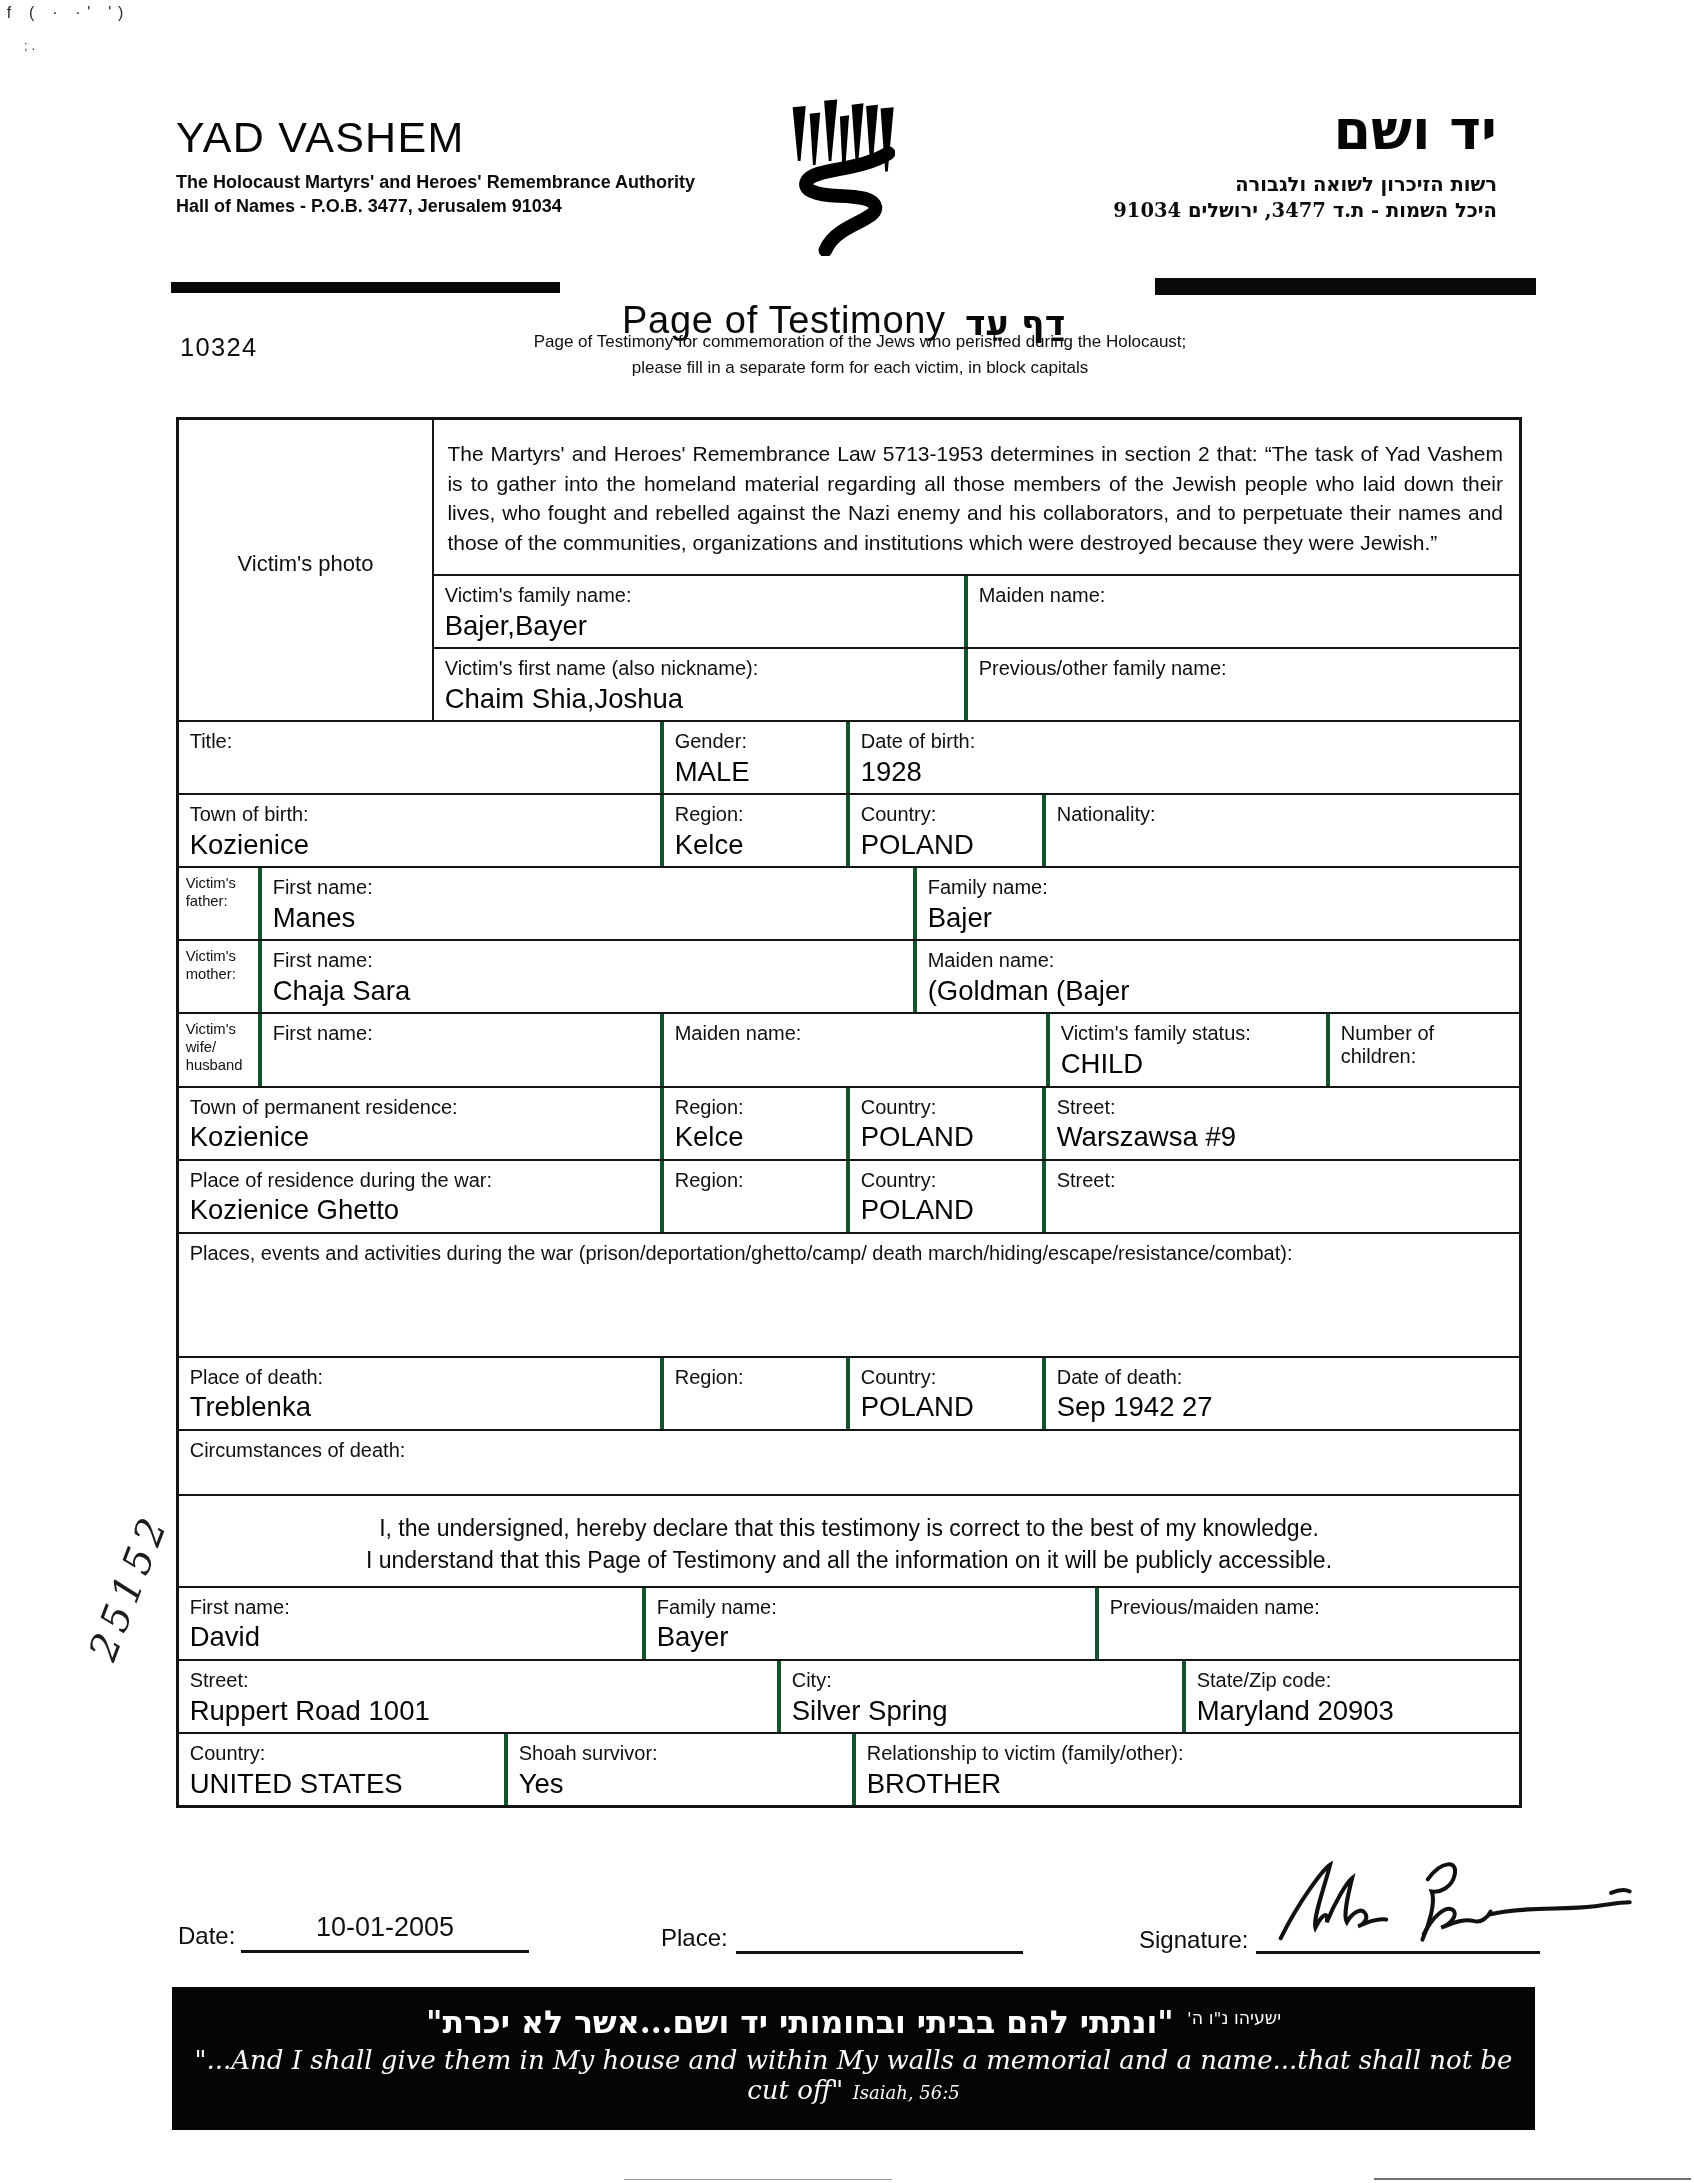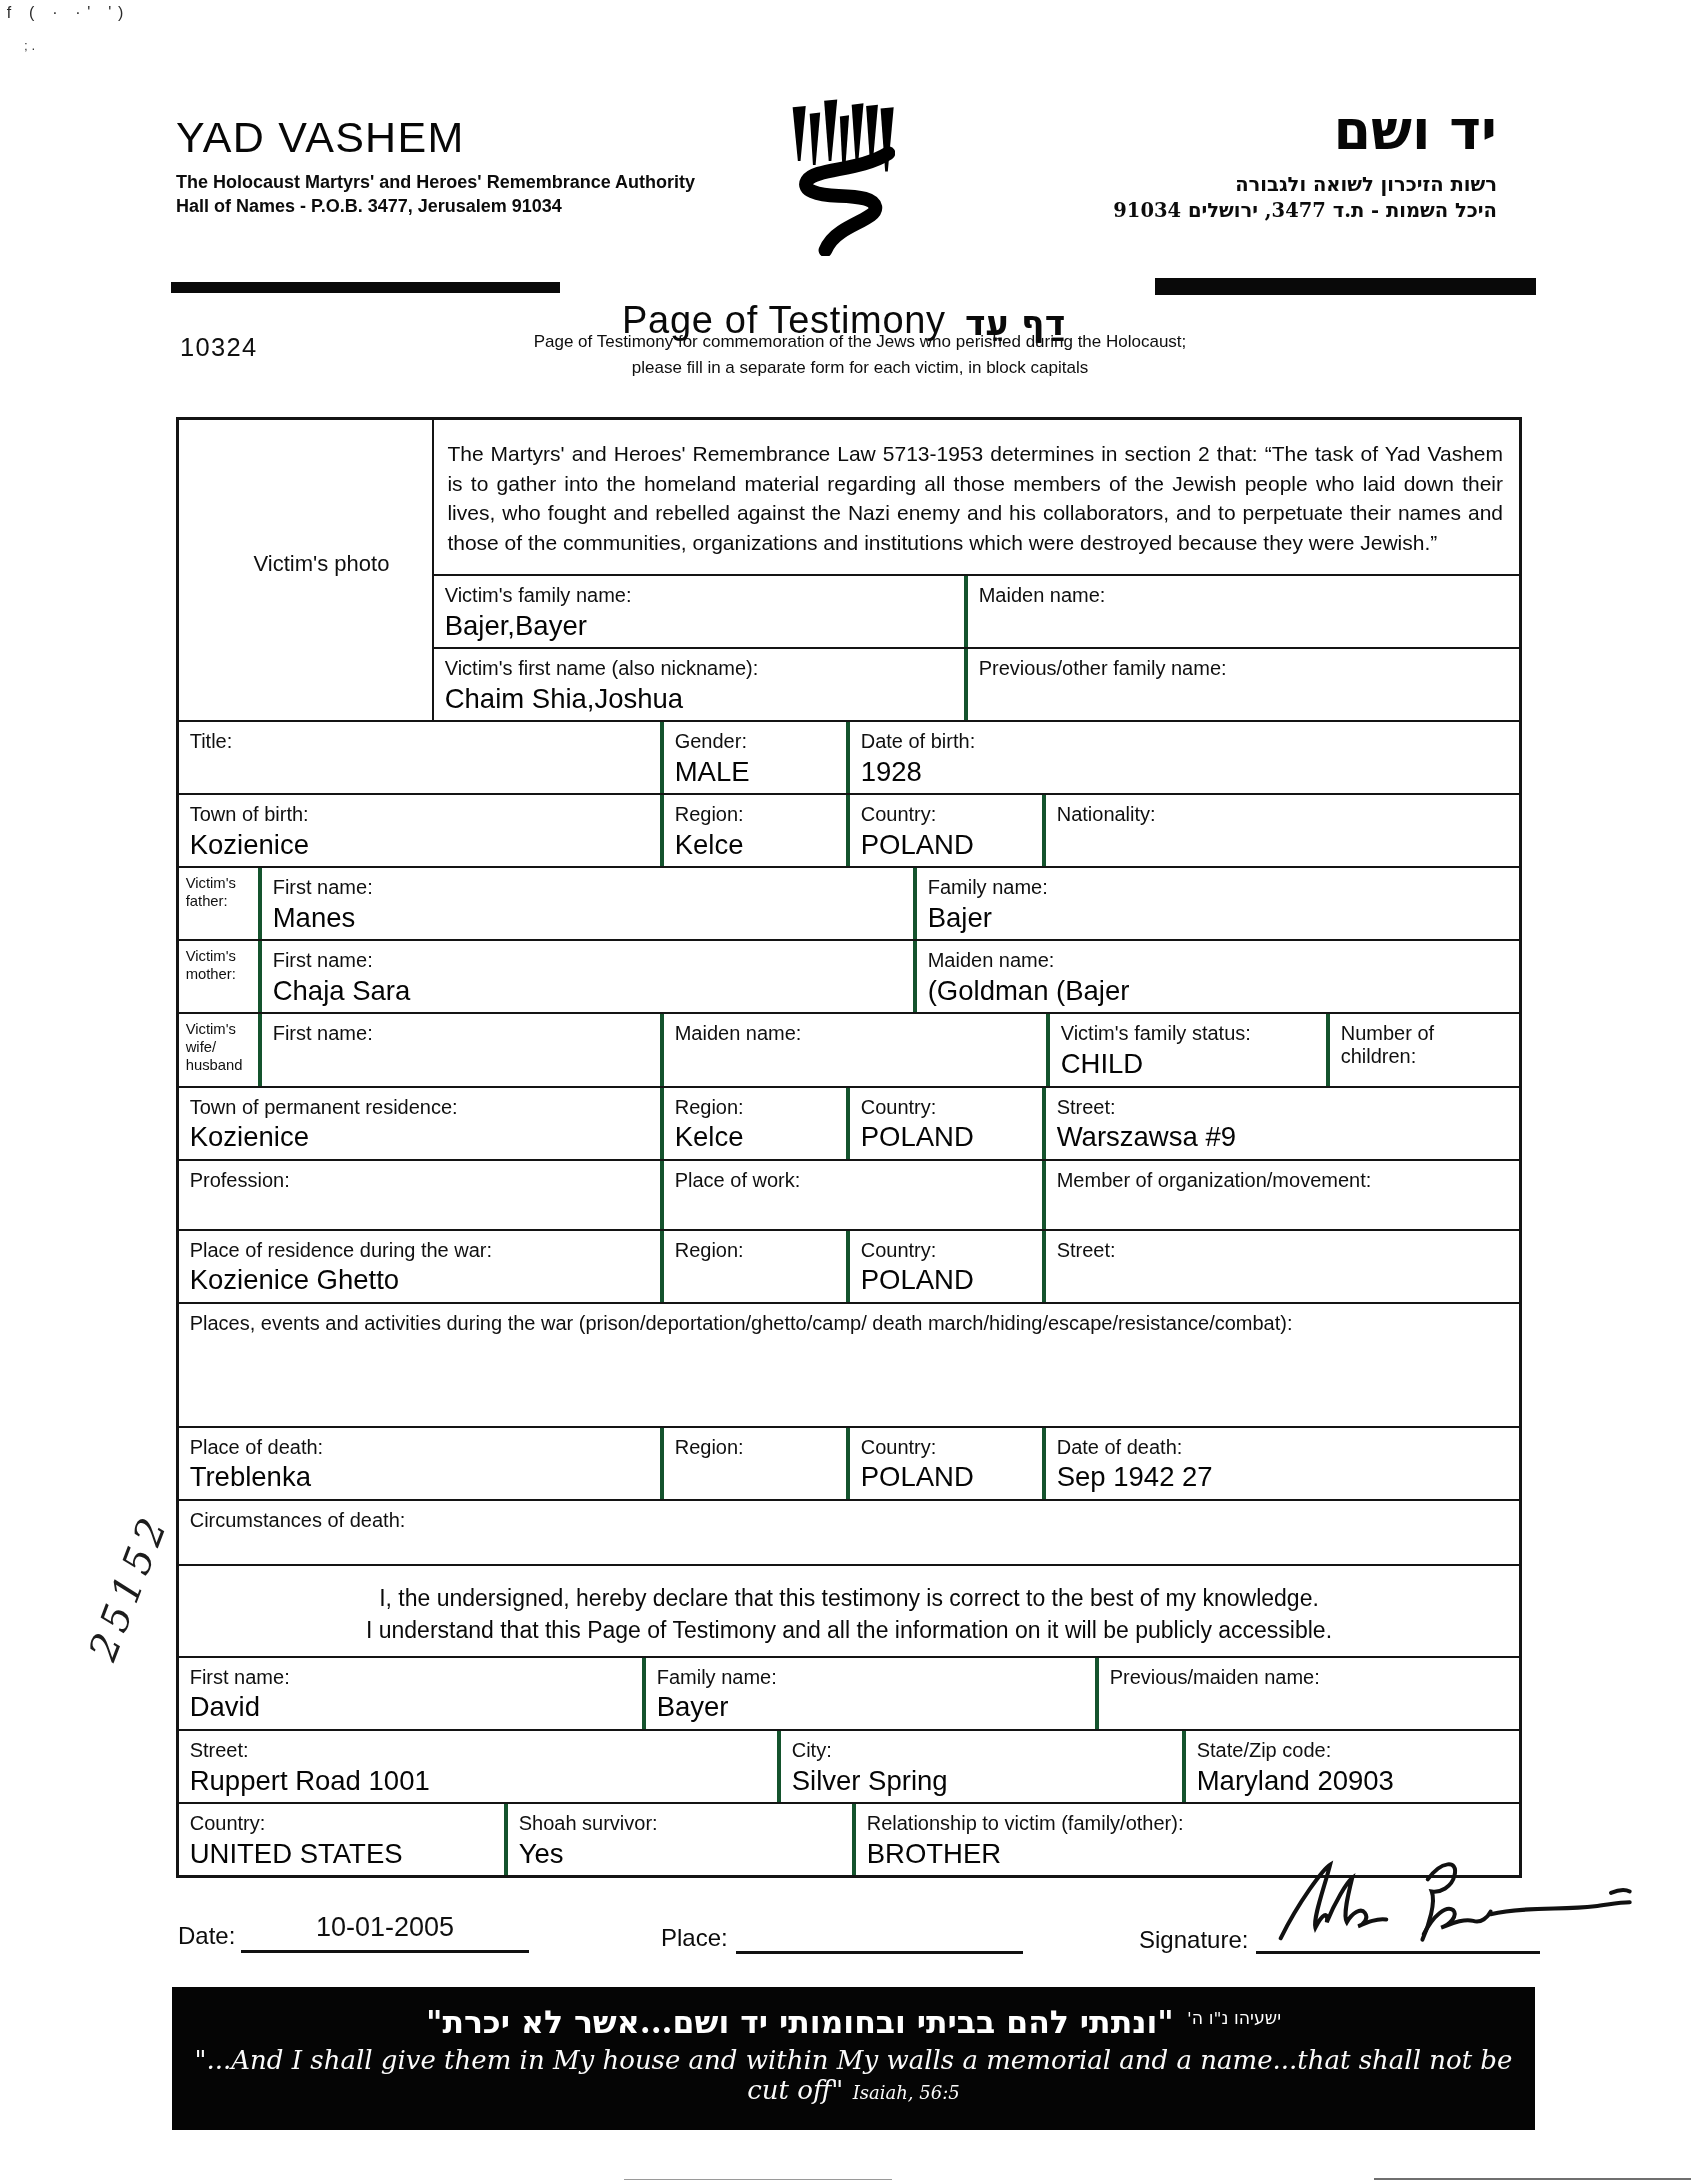--- a/index.html
+++ b/index.html
@@ -29,21 +29,21 @@
   .frow{display:flex;align-items:stretch;border-top:2.7px solid #141414;}
   .cell{box-sizing:border-box;display:flex;flex-direction:column;justify-content:space-between;
         padding:8px 6.7px 5.4px 10.7px;overflow:hidden;}
   .cell + .cell{border-left:4px solid #14532d;}
   .lbl{font-size:20px;color:#101010;}
   .val{font-size:27.5px;color:#050505;margin-top:2.7px;white-space:nowrap;}
   .side{flex:0 0 79px;font-size:14.8px;line-height:18px;padding:5.4px 1.3px 2.7px 6.7px;
         justify-content:flex-start;font-weight:normal;}
   .topflex{display:flex;align-items:stretch;}
   .photo-cell{flex:0 0 253px;position:relative;}
-  .photo-label{position:absolute;top:131px;left:16px;width:100%;text-align:center;font-size:22px;}
+  .photo-label{position:absolute;top:131px;left:0;width:100%;text-align:center;font-size:22px;}
   .topright{flex:1;border-left:2px solid #141414;display:flex;flex-direction:column;}
   .lawbox{box-sizing:border-box;min-height:154px;padding:19px 16px 0 13.4px;
           font-size:21px;line-height:29.5px;text-align:justify;color:#0c0c0c;}
   .trow{display:flex;align-items:stretch;border-top:2.7px solid #141414;}
   .decl{padding:17.4px 40px 0;text-align:center;font-size:23px;line-height:31.5px;color:#0a0a0a;
         width:100%;box-sizing:border-box;border-radius:32px;}
   
   .foot-lbl{position:absolute;font-size:24px;color:#0c0c0c;}
   .u-line{position:absolute;height:2.7px;background:#111;}
   .date-value{position:absolute;left:241px;top:1912px;width:288px;text-align:center;font-size:27px;}
@@ -252,34 +252,20 @@
       <div class="cell" style="flex:0 0 196px">
         <div class="lbl">Country:</div>
         <div class="val">POLAND</div>
       </div>
       <div class="cell" style="flex:1">
         <div class="lbl">Street:</div>
         <div class="val">Warszawsa #9</div>
       </div>
     </div>
 
-    <div class="frow" style="min-height:68px">
-      <div class="cell" style="flex:0 0 481px">
-        <div class="lbl">Profession:</div>
-        <div class="val"></div>
-      </div>
-      <div class="cell" style="flex:0 0 382px">
-        <div class="lbl">Place of work:</div>
-        <div class="val"></div>
-      </div>
-      <div class="cell" style="flex:1">
-        <div class="lbl">Member of organization/movement:</div>
-        <div class="val"></div>
-      </div>
-    </div>
 
     <div class="frow" style="min-height:68px">
       <div class="cell" style="flex:0 0 481px">
         <div class="lbl">Place of residence during the war:</div>
         <div class="val">Kozienice Ghetto</div>
       </div>
       <div class="cell" style="flex:0 0 186px">
         <div class="lbl">Region:</div>
         <div class="val"></div>
       </div>

